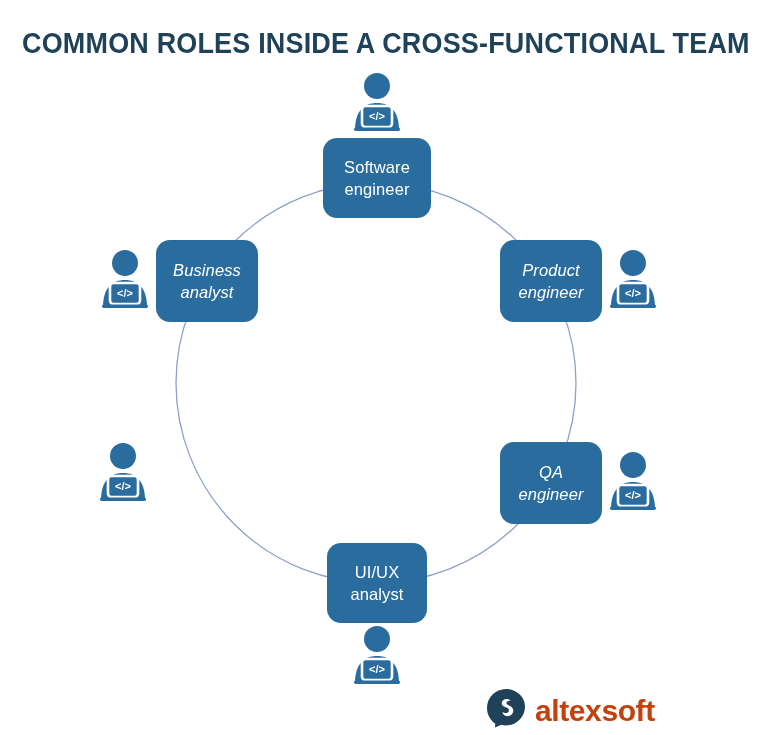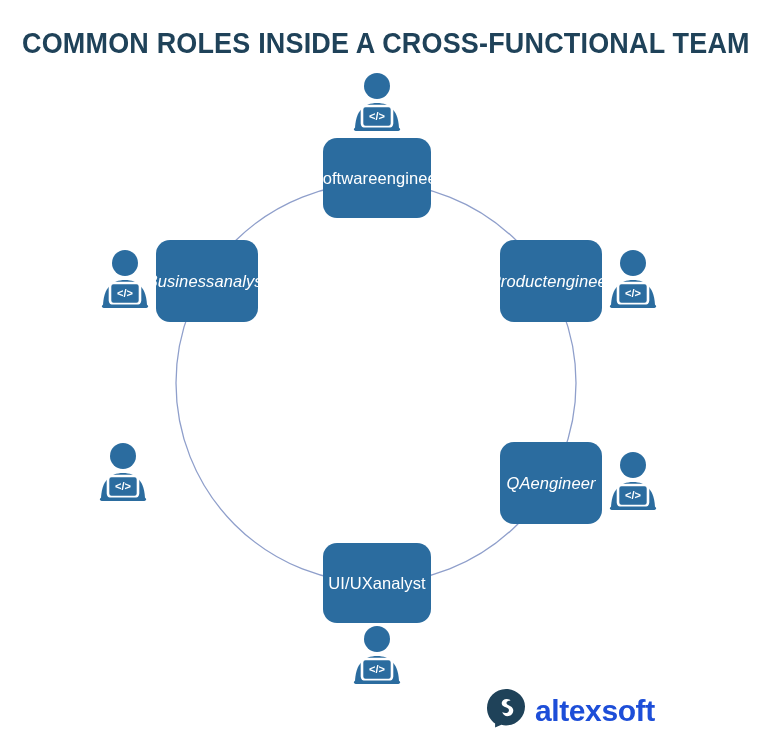--- a/index.html
+++ b/index.html
@@ -48,36 +48,36 @@
     align-items: center;
     justify-content: center;
   }
   .node.vertical { flex-direction: column; }
 
   .role-box {
     background: #2b6c9f;
     border-radius: 14px;
     color: #ffffff;
     display: flex;
-    flex-direction: row;
+    flex-direction: column;
     align-items: center;
     justify-content: center;
     text-align: center;
     font-size: 16.5px;
     line-height: 22px;
     letter-spacing: 0.1px;
     box-sizing: border-box;
     padding: 6px 8px;
   }
   .role-box .line { display: block; white-space: nowrap; }
 
   
   .box-top    { width: 108px; height: 80px; }
   .box-side   { width: 102px; height: 82px; font-style: italic; }
-  .box-bottom { width: 108px; height: 80px; }
+  .box-bottom { width: 100px; height: 80px; }
 
   
   .person-icon { display: block; flex: 0 0 auto; }
 
   
   #node-software-engineer { left: 323px; top: 72px;  width: 108px; }
   #node-product-manager   { left: 500px; top: 240px; justify-content: flex-end; }
   #node-qa-engineer       { left: 500px; top: 442px; }
   #node-ui-ux-designer    { left: 322px; top: 543px; width: 110px; }
   #node-marketing         { left: 95px;  top: 442px; }
@@ -95,21 +95,21 @@
     top: 688px;
     display: flex;
     align-items: center;
   }
   #brand-logo-mark { display: block; }
   #brand-logo-text {
     margin-left: 9px;
     font-size: 30px;
     line-height: 30px;
     font-weight: 600;
-    color: #1d4ed8;
+    color: #c2410c;
     letter-spacing: -0.4px;
   }
 </style>
 </head>
 <body>
 
 <div id="diagram-title">COMMON ROLES INSIDE A CROSS-FUNCTIONAL TEAM</div>
 
 <svg id="circle-layer" viewBox="0 0 774 735" width="774" height="735" aria-hidden="true">
   <circle cx="376" cy="383" r="200" fill="none" stroke="#8f9fcb" stroke-width="1.3"></circle>

